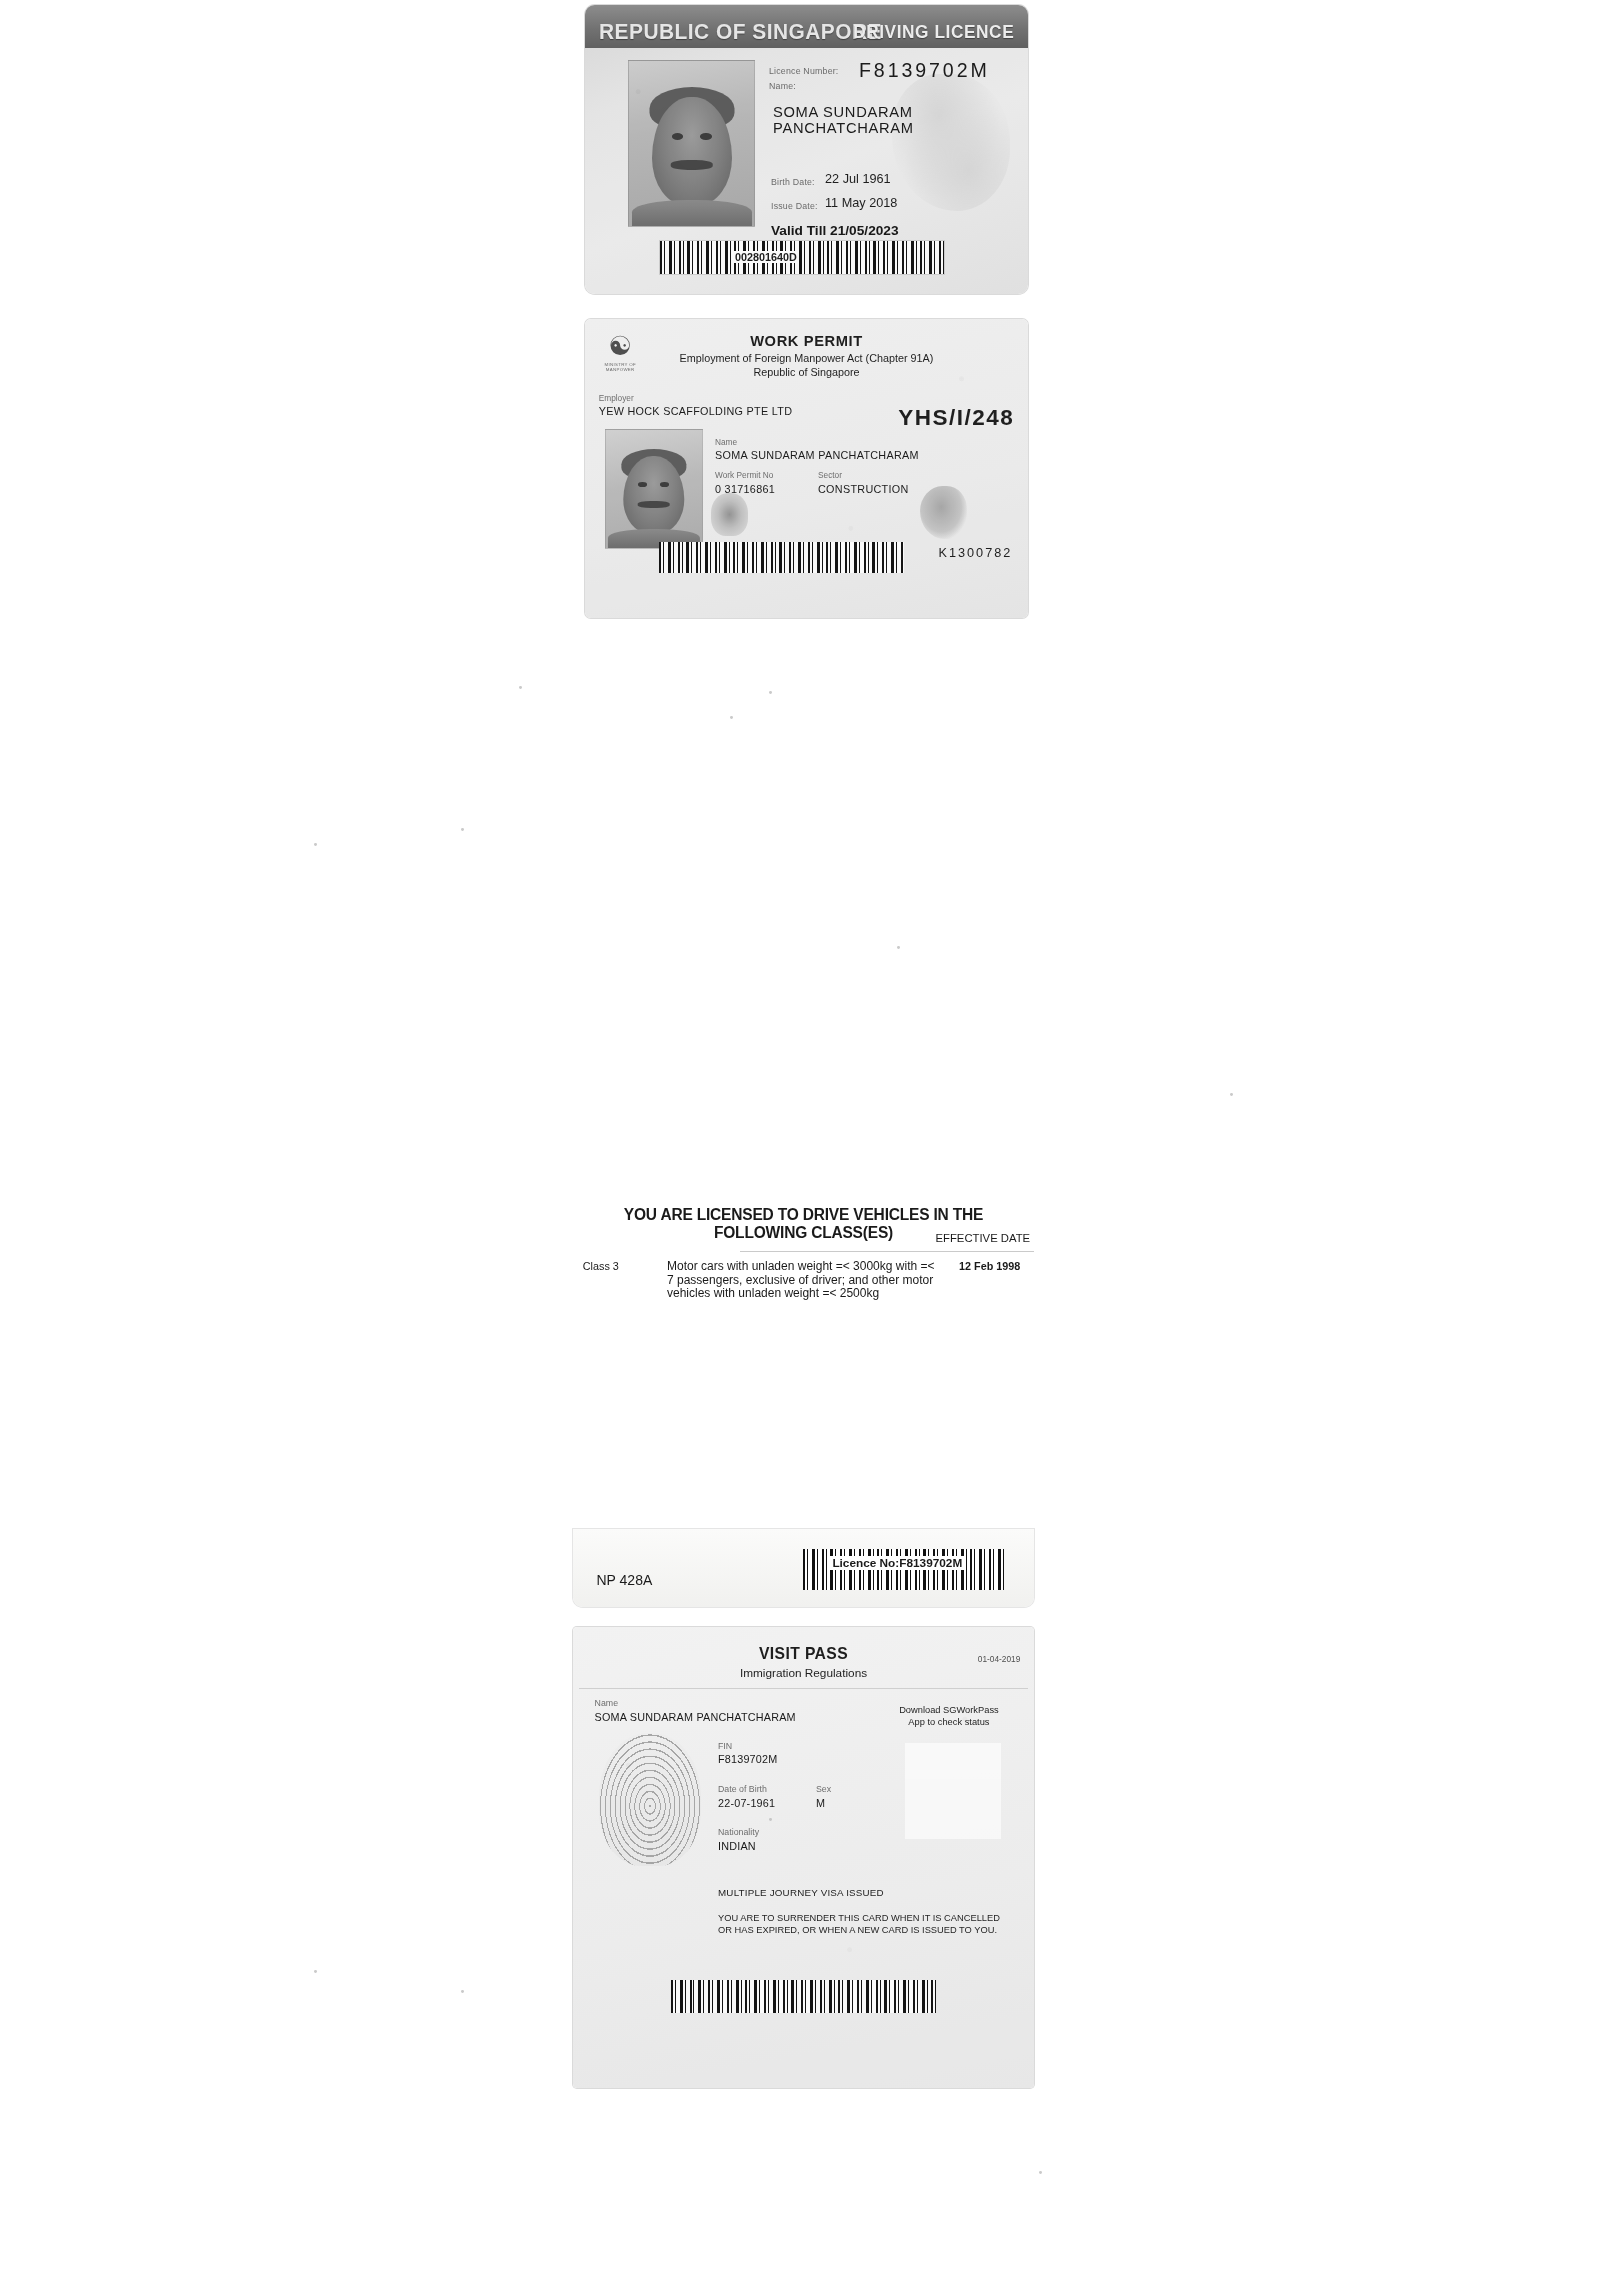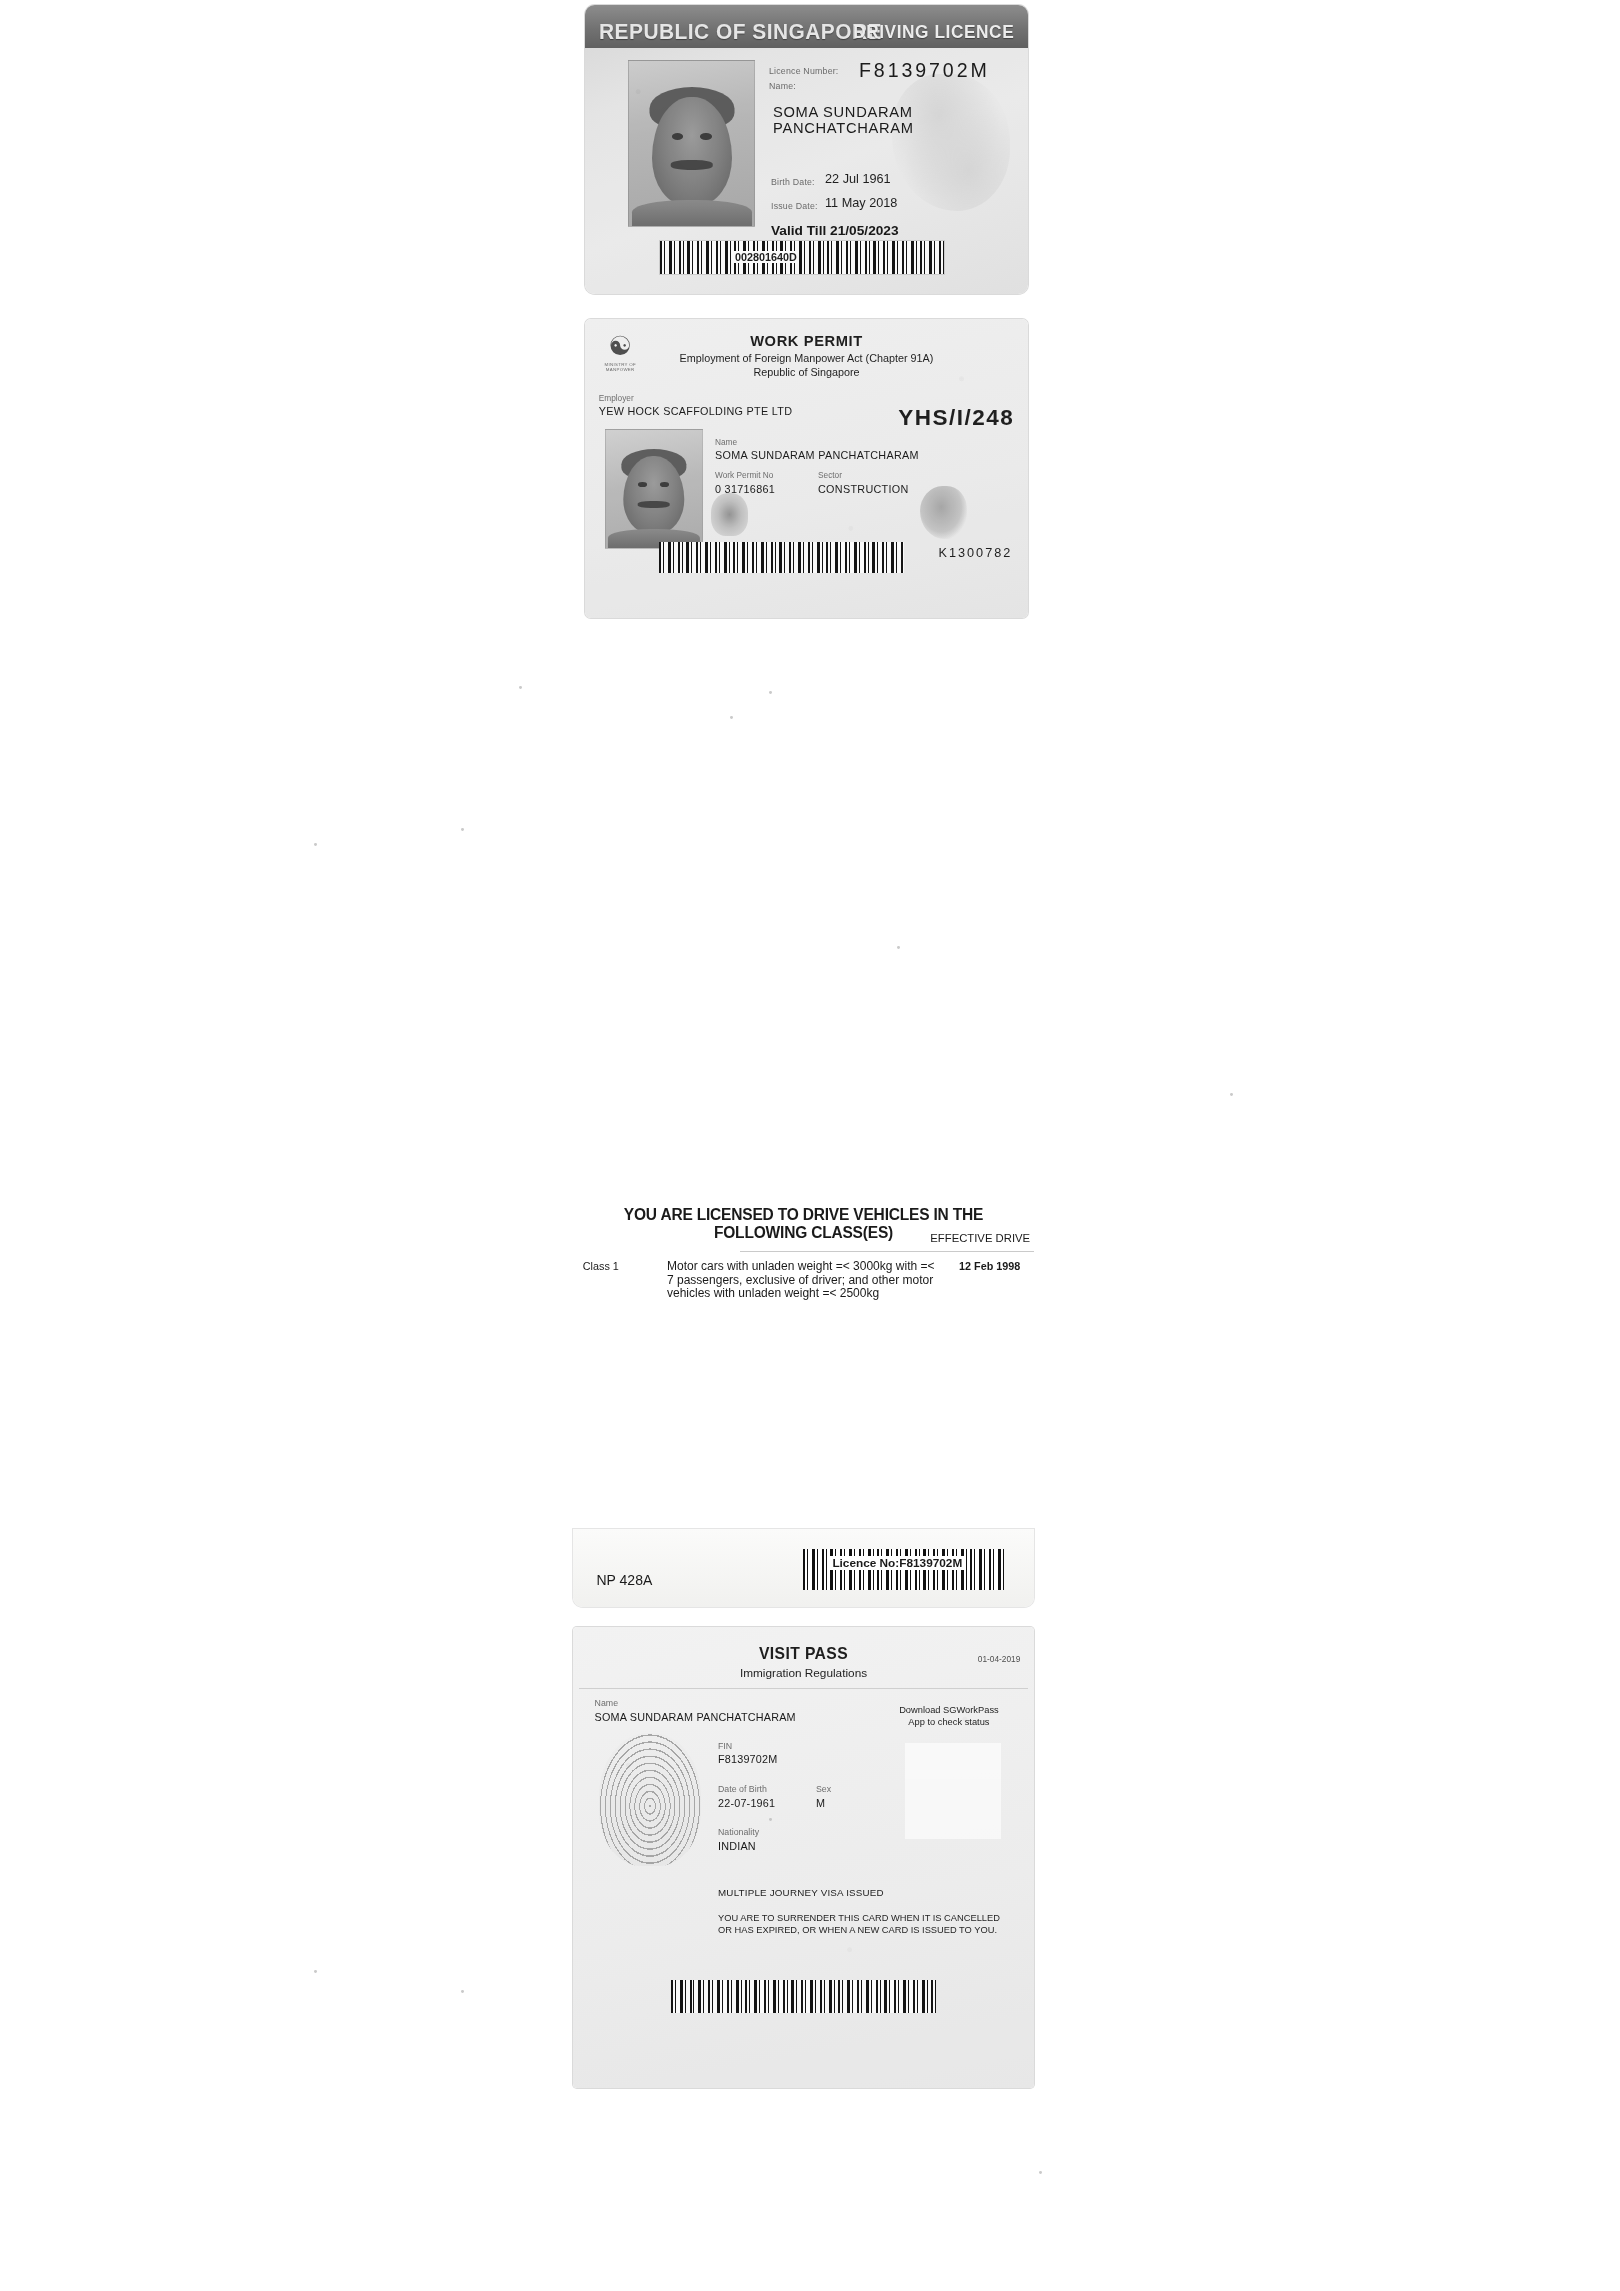--- a/index.html
+++ b/index.html
@@ -198,23 +198,23 @@
 
   <div class="barcodebox" style="left:74px;top:223px;width:245px;height:31px;background:transparent;border:none;">
     <div class="bars"></div>
   </div>
   <div class="rightcode">K1300782</div>
   <div class="noise"></div>
 </div>
 
 <div id="classes">
   <div class="cls-title">YOU ARE LICENSED TO DRIVE VEHICLES IN THE FOLLOWING CLASS(ES)</div>
-  <div class="eff">EFFECTIVE DRIVE</div>
+  <div class="eff">EFFECTIVE DATE</div>
   <div class="rule"></div>
-  <div class="c-lbl">Class 1</div>
+  <div class="c-lbl">Class 3</div>
   <div class="c-txt">Motor cars with unladen weight =&lt; 3000kg with =&lt; 7 passengers, exclusive of driver; and other motor vehicles with unladen weight =&lt; 2500kg</div>
   <div class="c-date">12 Feb 1998</div>
 </div>
 
 <div id="strip" class="scan">
   <div class="np">NP 428A</div>
   <div class="barcodebox" style="left:230px;top:19.6px;width:201px;height:41px;border:none;background:transparent;">
     <div class="bars"></div>
     <div class="barcode-text" style="left:27.4px;top:7.8px;font-size:11.8px;">Licence No:F8139702M</div>
   </div>

